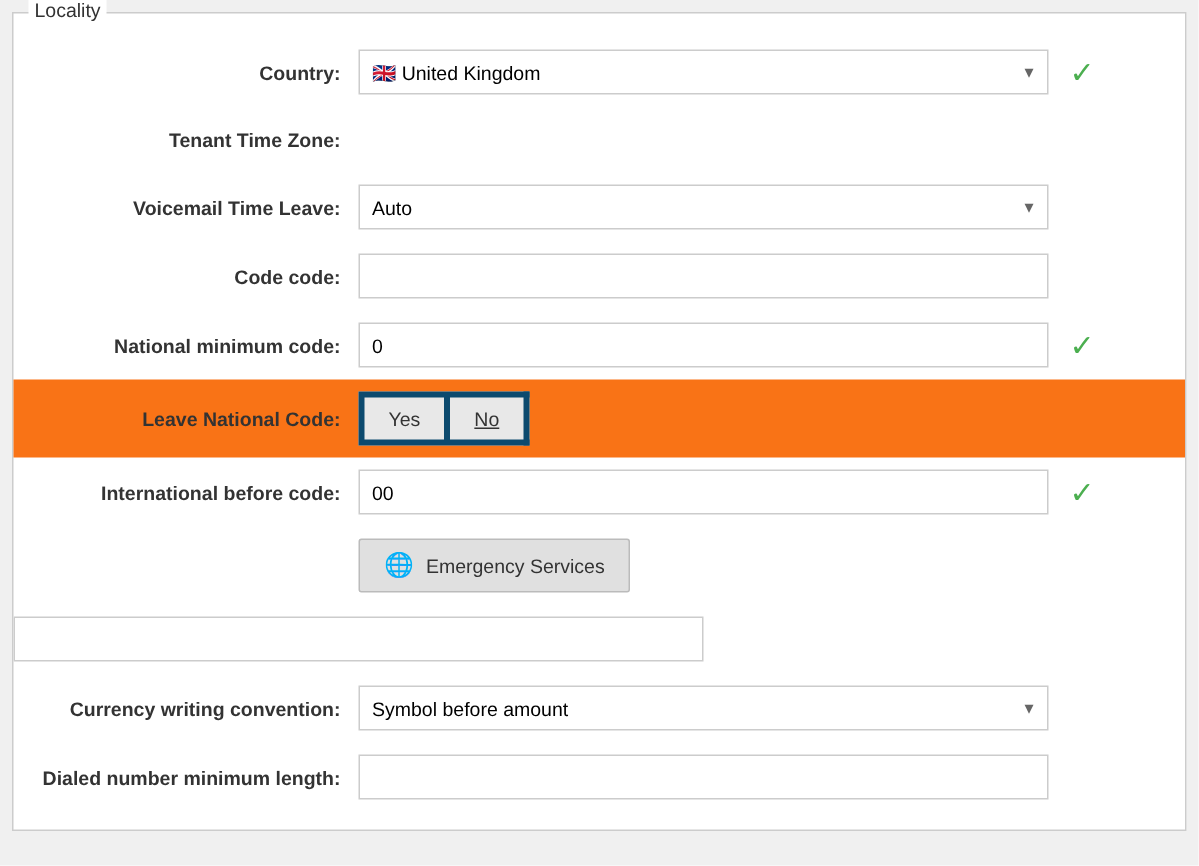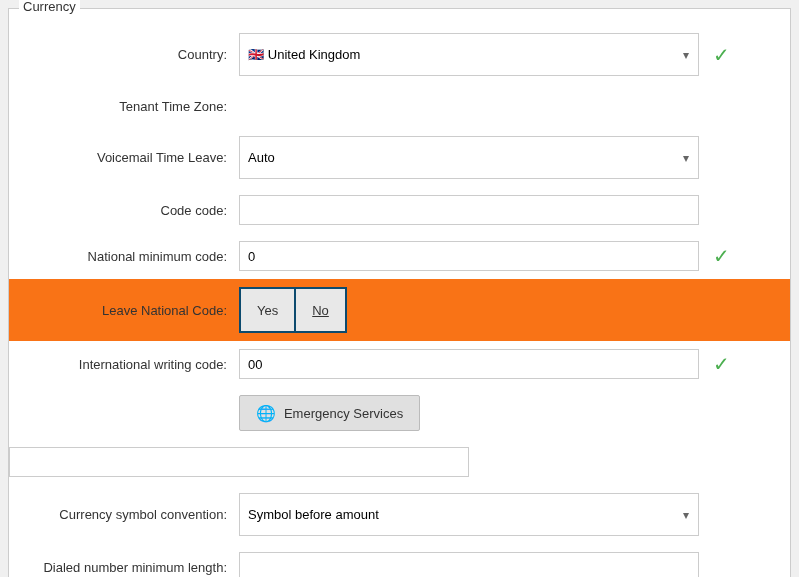--- a/index.html
+++ b/index.html
@@ -36,20 +36,21 @@
     .form-row.shaded {
       background: #f97316;
     }
     .form-label {
       text-align: right;
       width: 230px;
       min-width: 230px;
       padding-right: 12px;
       color: #333;
       font-size: 13px;
+      font-weight: bold;
     }
     .form-control-wrap {
       flex: 1;
       display: flex;
       align-items: center;
       gap: 8px;
     }
     .form-input {
       width: 460px;
       height: 30px;
@@ -68,42 +69,42 @@
       position: absolute;
       right: 10px;
       top: 50%;
       transform: translateY(-50%);
       pointer-events: none;
       color: #666;
       font-size: 12px;
     }
     .select-wrapper select {
       width: 100%;
-      height: 43px;
+      height: 30px;
       border: 1px solid #ccc;
       padding: 4px 28px 4px 8px;
       font-size: 13px;
       background: #fff;
       appearance: none;
       -webkit-appearance: none;
       cursor: pointer;
       outline: none;
     }
     .check-icon {
       color: #4caf50;
       font-size: 20px;
       margin-left: 6px;
     }
     .btn-group {
       display: flex;
     }
     .btn-group button {
-      height: 46px;
+      height: 36px;
       padding: 0 16px;
-      border: 2px solid #0c4a6e;
+      border: 4px solid #0c4a6e;
       background: #e8e8e8;
       font-size: 13px;
       cursor: pointer;
       color: #333;
     }
     .btn-group button:not(:first-child) {
       border-left: none;
       text-decoration: underline;
     }
     .btn-group button.active {
@@ -124,21 +125,21 @@
       border-radius: 2px;
     }
     .emergency-btn .globe-icon {
       font-size: 16px;
     }
   </style>
 </head>
 <body>
 
 <div class="locality-panel">
-  <span class="panel-title">Currency</span>
+  <span class="panel-title">Locality</span>
 
   <div class="form-row" style="margin-top: 16px;">
     <div class="form-label">Country:</div>
     <div class="form-control-wrap">
       <div class="select-wrapper">
         <select>
           <option>🇬🇧 United Kingdom</option>
         </select>
       </div>
       <span class="check-icon">✓</span>
@@ -179,21 +180,21 @@
     <div class="form-label">Leave National Code:</div>
     <div class="form-control-wrap">
       <div class="btn-group">
         <button>Yes</button>
         <button>No</button>
       </div>
     </div>
   </div>
 
   <div class="form-row">
-    <div class="form-label">International writing code:</div>
+    <div class="form-label">International before code:</div>
     <div class="form-control-wrap">
       <input type="text" class="form-input" value="00" style="">
       <span class="check-icon">✓</span>
     </div>
   </div>
 
   <div class="form-row">
     <div class="form-label"></div>
     <div class="form-control-wrap">
       <button class="emergency-btn">
@@ -203,21 +204,21 @@
     </div>
   </div>
 
   <div class="form-row">
     <div class="form-control-wrap">
       <input type="text" class="form-input" value="" style="">
     </div>
   </div>
 
   <div class="form-row">
-    <div class="form-label">Currency symbol convention:</div>
+    <div class="form-label">Currency writing convention:</div>
     <div class="form-control-wrap">
       <div class="select-wrapper">
         <select>
           <option>Symbol before amount</option>
         </select>
       </div>
     </div>
   </div>
 
   <div class="form-row">

